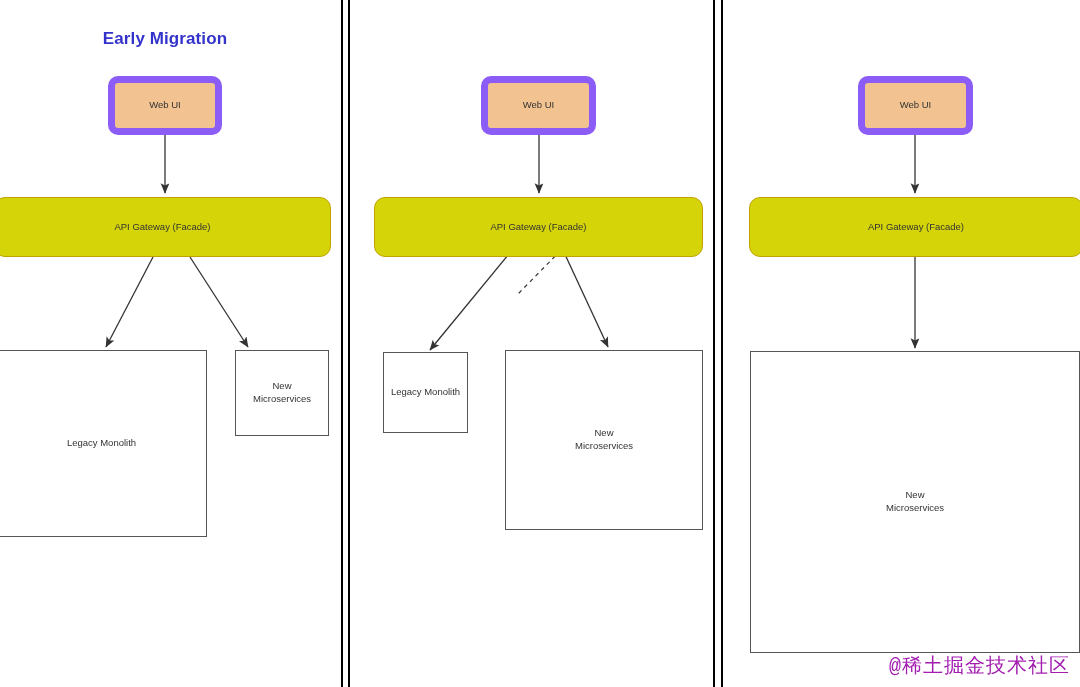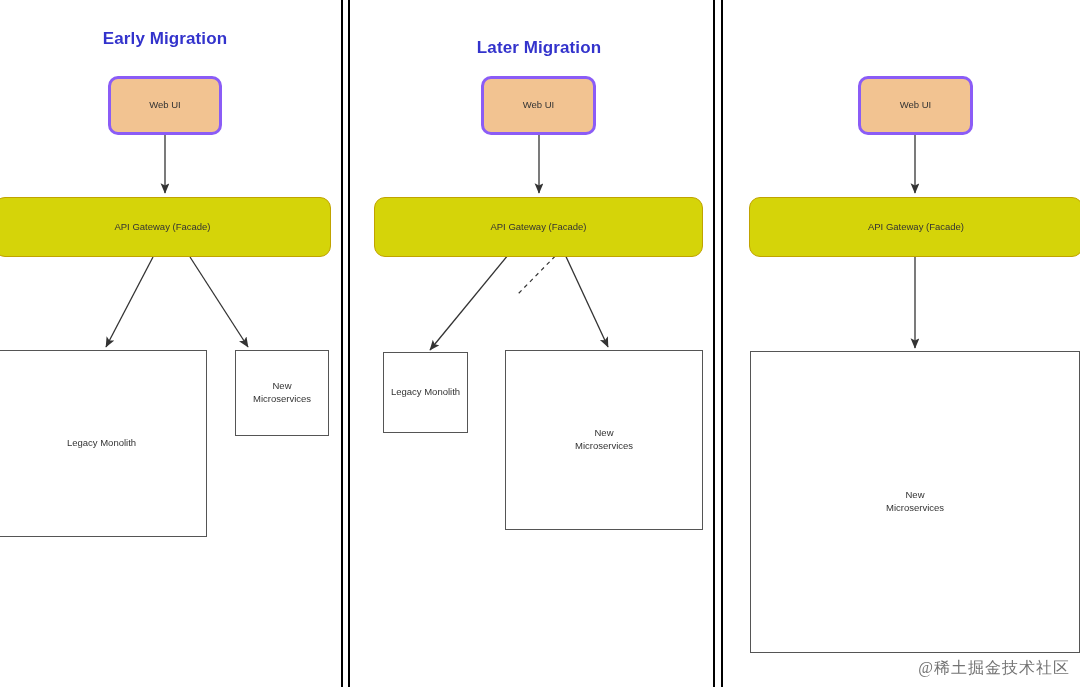--- a/index.html
+++ b/index.html
@@ -43,21 +43,21 @@
     align-items: center;
     justify-content: center;
     text-align: center;
     font-size: 9.5px;
     color: #333333;
     line-height: 1.35;
     font-family: "Liberation Sans", sans-serif;
   }
   .node-webui {
     background: #f2c391;
-    border: 3px solid #8b5cf6;
+    border: 7px solid #8b5cf6;
     border-radius: 10px;
   }
   .node-gateway {
     background: #d5d409;
     border: 1px solid #c0a300;
     border-radius: 11px;
   }
   .node-plain {
     background: #ffffff;
     border: 1px solid #555555;
@@ -73,24 +73,24 @@
     top: 0;
     width: 2px;
     height: 687px;
     background: #000000;
   }
   
   .watermark {
     position: absolute;
     right: 10px;
     bottom: 8px;
-    color: #737373;
-    font-size: 16px;
+    color: #a21caf;
+    font-size: 20px;
     letter-spacing: 1px;
-    font-family: Liberation Serif, serif;
+    font-family: Liberation Mono, monospace;
     user-select: none;
   }
 </style>
 </head>
 <body>
 
 <div id="canvas">
 
   <svg class="layer" viewBox="0 0 1080 687" xmlns="http://www.w3.org/2000/svg">
     <defs>
@@ -127,21 +127,20 @@
   </div>
 
   <div class="node node-plain" style="left:235px; top:350px; width:94px; height:86px;">
     <span class="node-label">New
 Microservices</span>
   </div>
 
   <div class="divider" style="left:341px;"></div>
   <div class="divider" style="left:348px;"></div>
 
-  <div class="panel-title" style="left:379px; top:38px; width:320px;">Later Migration</div>
 
   <div class="node node-webui" style="left:481px; top:76px; width:115px; height:59px;">
     <span class="node-label">Web UI</span>
   </div>
 
   <div class="node node-gateway" style="left:374px; top:197px; width:329px; height:60px;">
     <span class="node-label">API Gateway (Facade)</span>
   </div>
 
   <div class="node node-plain" style="left:383px; top:352px; width:85px; height:81px;">

